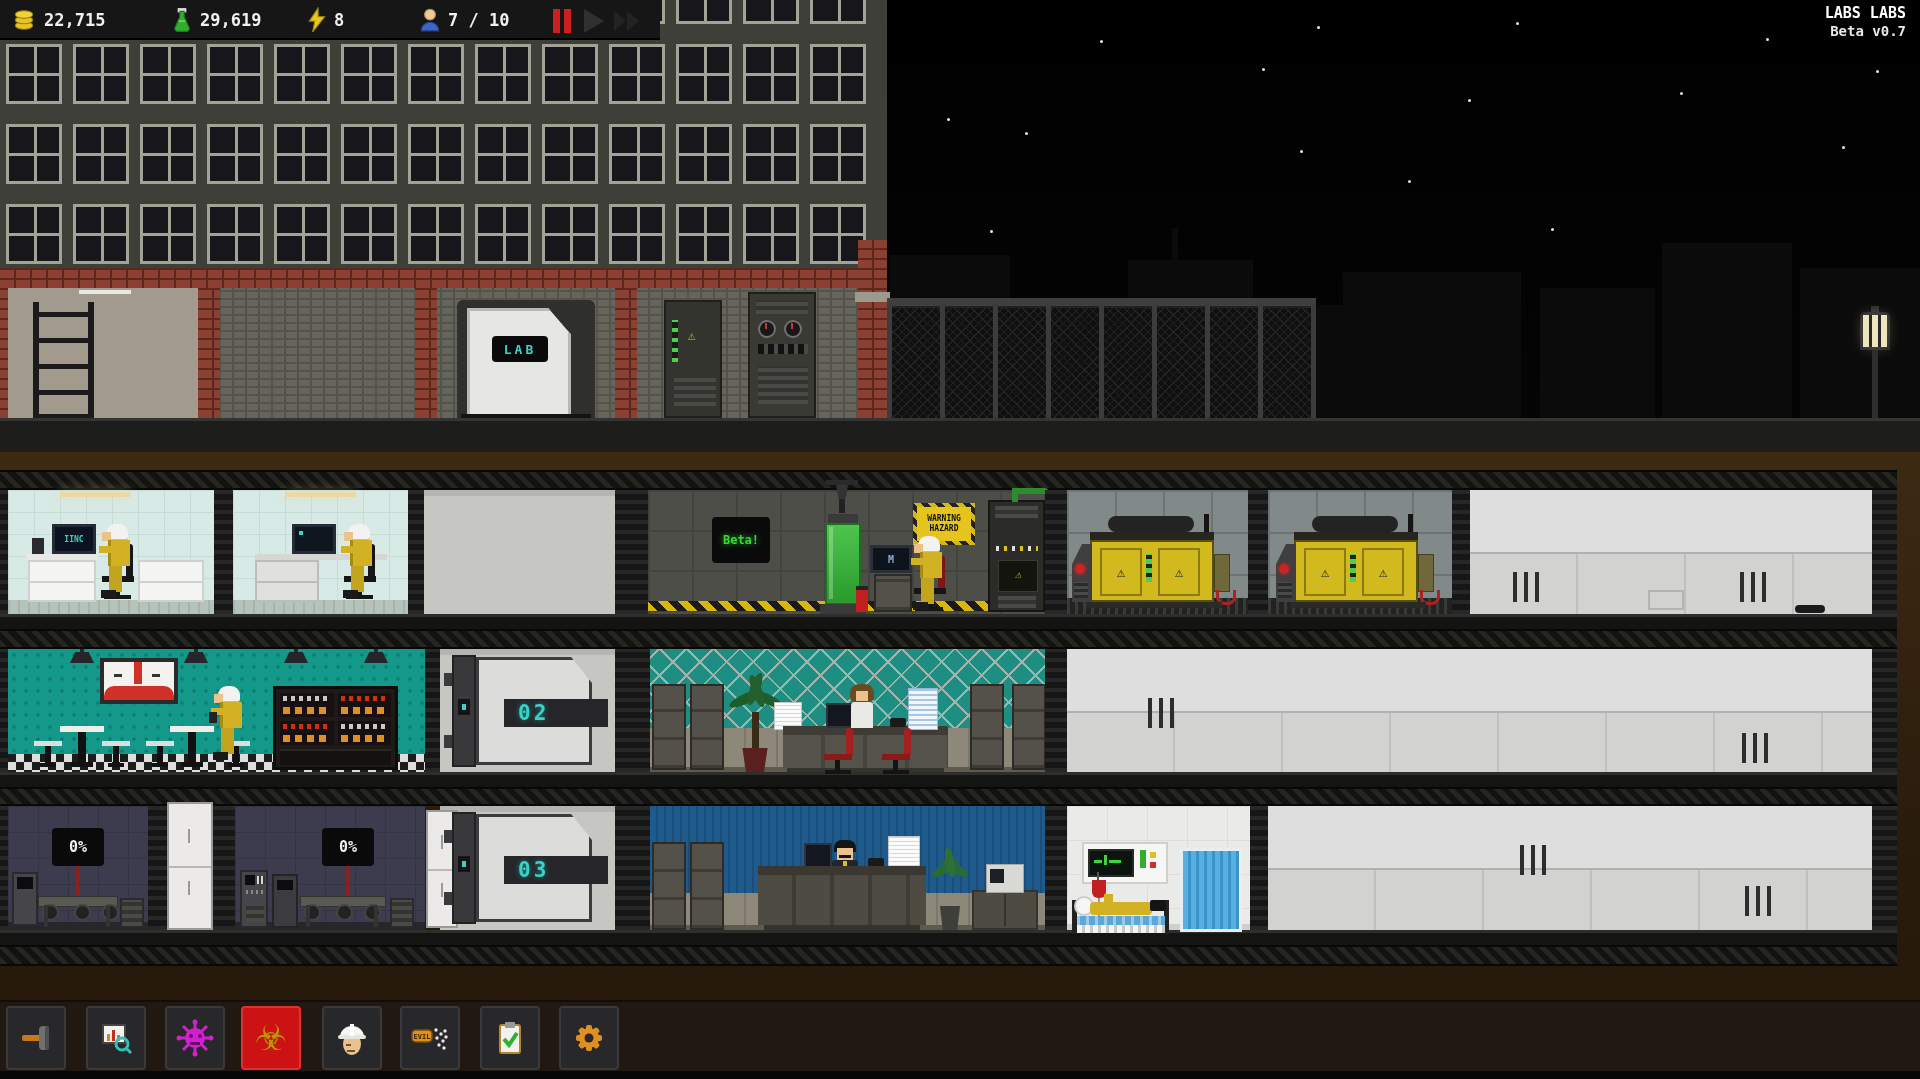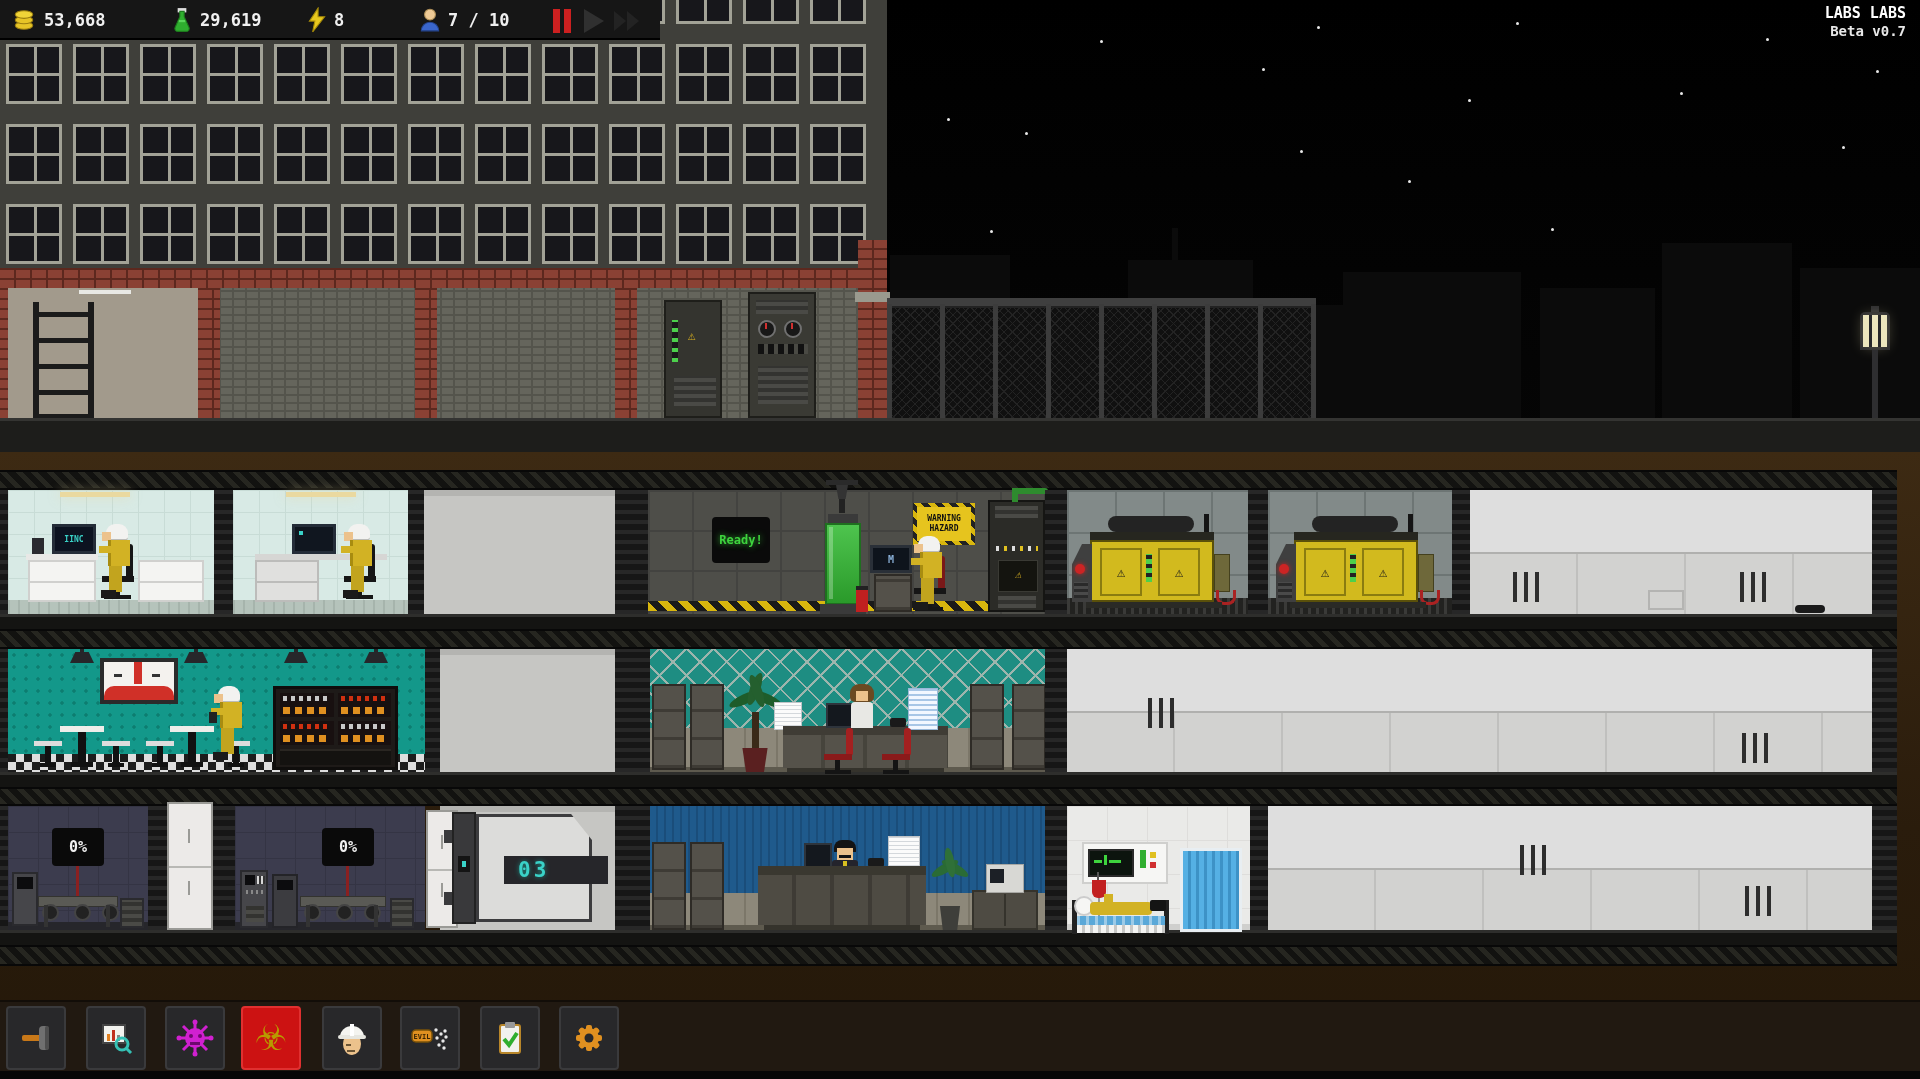--- a/index.html
+++ b/index.html
@@ -306,20 +306,28 @@
       <div style="position:absolute;left:0;top:36px;width:61px;height:5px;background:#1b1b1b;"></div>
       <div style="position:absolute;left:0;top:62px;width:61px;height:5px;background:#1b1b1b;"></div>
       <div style="position:absolute;left:0;top:88px;width:61px;height:5px;background:#1b1b1b;"></div>
       <div style="position:absolute;left:0;top:112px;width:61px;height:5px;background:#1b1b1b;"></div>
     </div>
   <div class="a redbrick" style="left:0;top:288px;width:8px;height:130px;"></div>
   <div class="a redbrick" style="left:198px;top:288px;width:22px;height:130px;"></div>
   <div class="a redbrick" style="left:415px;top:288px;width:22px;height:130px;"></div>
   <div class="a redbrick" style="left:615px;top:288px;width:22px;height:130px;"></div>
 
+  <div class="a" style="left:457px;top:300px;width:138px;height:118px;background:#2f2f2b;border-radius:6px 6px 0 0;">
+    <div class="a" style="left:10px;top:8px;width:104px;height:110px;background:#e6e6e2;border:3px solid #b8b8b4;box-sizing:border-box;
+                clip-path:polygon(0 0,78% 0,100% 24%,100% 100%,0 100%);"></div>
+    <div class="a signdark" style="left:35px;top:36px;width:56px;height:26px;">
+      <span class="txt" style="color:#3ad2c8;font-size:13px;letter-spacing:3px;">LAB</span>
+    </div>
+    <div class="a" style="left:4px;top:114px;width:130px;height:4px;background:#141414;"></div>
+  </div>
 
   <div class="a" style="left:664px;top:300px;width:58px;height:118px;background:#34342f;border:2px solid #1e1e1a;box-sizing:border-box;">
     <div class="a" style="left:6px;top:18px;width:6px;height:42px;background:repeating-linear-gradient(0deg,#4cd04c 0 4px,#1a1a1a 4px 10px);"></div>
     <div class="a" style="left:22px;top:26px;color:#d8b020;font-size:13px;">⚠</div>
     <div class="a slats" style="left:8px;top:74px;width:42px;height:30px;"></div>
   </div>
   <div class="a" style="left:748px;top:292px;width:68px;height:126px;background:#3a3a34;border:2px solid #1e1e1a;box-sizing:border-box;">
     <div class="a slats" style="left:6px;top:6px;width:52px;height:14px;"></div>
     <div class="a" style="left:8px;top:26px;width:14px;height:14px;border-radius:50%;background:#181818;border:2px solid #707070;">
         <i class="a" style="left:5px;top:1px;width:2px;height:6px;background:#d03030;"></i>
@@ -393,21 +401,21 @@
     </div>
   <div class="a" style="left:292px;top:524px;width:44px;height:30px;background:#10161f;border:3px solid #242c38;box-sizing:border-box;">
       <i class="a" style="left:4px;top:4px;width:4px;height:4px;background:#3ad2c8;"></i>
     </div>
 
   <div class="a" style="left:424px;top:490px;width:191px;height:124px;background:#c6c6c3;border-top:6px solid #b4b4b1;box-sizing:border-box;"></div>
 
   <div class="a prodwall" style="left:648px;top:490px;width:397px;height:124px;"></div>
   <div class="a hazstripe" style="left:648px;top:601px;width:340px;height:10px;"></div>
   <div class="a signdark" style="left:712px;top:517px;width:58px;height:46px;">
-    <span style="color:#3ed43e;font-size:12px;font-weight:bold;text-shadow:0 0 6px #2fae2f;">Ready!</span>
+    <span style="color:#3ed43e;font-size:12px;font-weight:bold;text-shadow:0 0 6px #2fae2f;">Beta!</span>
   </div>
   <div class="a" style="left:826px;top:480px;width:32px;height:40px;">
     <i class="a" style="left:0;top:0;width:32px;height:5px;background:#2a2a2a;"></i>
     <i class="a" style="left:10px;top:5px;width:12px;height:14px;background:#333;clip-path:polygon(0 0,100% 0,80% 100%,20% 100%);"></i>
     <i class="a" style="left:13px;top:19px;width:6px;height:14px;background:#222;"></i>
   </div>
   <div class="a" style="left:820px;top:514px;width:46px;height:100px;">
     <i class="a" style="left:8px;top:0;width:30px;height:9px;background:#3a3a3a;"></i>
     <i class="a" style="left:5px;top:9px;width:36px;height:82px;background:linear-gradient(#4ec44e,#2a9a2a);border:2px solid #1f6f1f;box-sizing:border-box;"></i>
     <i class="a" style="left:9px;top:13px;width:4px;height:72px;background:#ffffff44;"></i>
@@ -724,20 +732,31 @@
   <div class="a sepcol" style="left:1045px;top:649px;width:22px;height:123px;"></div>
   <div class="a sepcol" style="left:1872px;top:649px;width:25px;height:123px;"></div>
   <div class="a sepcol" style="left:0;top:806px;width:8px;height:124px;"></div>
   <div class="a sepcol" style="left:148px;top:806px;width:19px;height:124px;"></div>
   <div class="a sepcol" style="left:213px;top:806px;width:22px;height:124px;"></div>
   <div class="a sepcol" style="left:615px;top:806px;width:35px;height:124px;"></div>
   <div class="a sepcol" style="left:1045px;top:806px;width:22px;height:124px;"></div>
   <div class="a sepcol" style="left:1250px;top:806px;width:18px;height:124px;"></div>
   <div class="a sepcol" style="left:1872px;top:806px;width:25px;height:124px;"></div>
 
+  <div class="a evdoor" style="left:444px;top:655px;width:170px;height:112px;">
+    <i class="a" style="left:0;top:18px;width:10px;height:13px;background:#3a3a3c;"></i>
+    <i class="a" style="left:0;top:80px;width:10px;height:13px;background:#3a3a3c;"></i>
+    <i class="a" style="left:8px;top:0;width:24px;height:112px;background:#39393b;border:2px solid #222;box-sizing:border-box;"></i>
+    <i class="a" style="left:14px;top:44px;width:12px;height:16px;background:#141414;"></i>
+      <i class="a" style="left:18px;top:49px;width:4px;height:6px;background:#3ad2c8;"></i>
+    <i class="a" style="left:32px;top:2px;width:116px;height:108px;background:#dcdcda;border:3px solid #3c3c3e;box-sizing:border-box;clip-path:polygon(0 0,82% 0,100% 24%,100% 100%,0 100%);"></i>
+    <div class="a signdark" style="left:60px;top:44px;width:104px;height:28px;border-radius:0;background:#26262a;justify-content:flex-start;padding-left:14px;box-sizing:border-box;">
+      <span class="evlabel">02</span>
+    </div>
+  </div>
   <div class="a evdoor" style="left:444px;top:812px;width:170px;height:112px;">
     <i class="a" style="left:0;top:18px;width:10px;height:13px;background:#3a3a3c;"></i>
     <i class="a" style="left:0;top:80px;width:10px;height:13px;background:#3a3a3c;"></i>
     <i class="a" style="left:8px;top:0;width:24px;height:112px;background:#39393b;border:2px solid #222;box-sizing:border-box;"></i>
     <i class="a" style="left:14px;top:44px;width:12px;height:16px;background:#141414;"></i>
       <i class="a" style="left:18px;top:49px;width:4px;height:6px;background:#3ad2c8;"></i>
     <i class="a" style="left:32px;top:2px;width:116px;height:108px;background:#dcdcda;border:3px solid #3c3c3e;box-sizing:border-box;clip-path:polygon(0 0,82% 0,100% 24%,100% 100%,0 100%);"></i>
     <div class="a signdark" style="left:60px;top:44px;width:104px;height:28px;border-radius:0;background:#26262a;justify-content:flex-start;padding-left:14px;box-sizing:border-box;">
       <span class="evlabel">03</span>
     </div>
@@ -877,21 +896,21 @@
       <circle cx="20" cy="20" r="4.5" fill="#28282a"></circle>
     </svg>
   </div>
 
   <div class="a" style="left:0;top:0;width:660px;height:40px;background:#161616;border-bottom:2px solid #000;box-sizing:border-box;">
     <svg class="a" style="left:12px;top:8px;" width="24" height="24" viewBox="0 0 22 22">
       <ellipse cx="11" cy="16" rx="8" ry="3.5" fill="#e6c427" stroke="#9a7d10"></ellipse>
       <ellipse cx="11" cy="11" rx="8" ry="3.5" fill="#e6c427" stroke="#9a7d10"></ellipse>
       <ellipse cx="11" cy="6" rx="8" ry="3.5" fill="#f0d438" stroke="#9a7d10"></ellipse>
     </svg>
-    <span class="a txt" style="left:44px;top:10px;font-size:17px;">53,668</span>
+    <span class="a txt" style="left:44px;top:10px;font-size:17px;">22,715</span>
     <svg class="a" style="left:170px;top:7px;" width="24" height="26" viewBox="0 0 22 24">
       <rect x="7" y="1" width="8" height="4" fill="#dddddd"></rect>
       <path d="M9 4 h4 v5 l4.5 10 a2.5 2.5 0 0 1 -2.4 3.5 H7 a2.5 2.5 0 0 1 -2.4 -3.5 L9 9 z" fill="#2fae2f" stroke="#1d7a1d"></path>
       <rect x="8" y="12" width="6" height="2" fill="#5ad65a"></rect>
     </svg>
     <span class="a txt" style="left:200px;top:10px;font-size:17px;">29,619</span>
     <svg class="a" style="left:306px;top:7px;" width="22" height="26" viewBox="0 0 20 24">
       <polygon points="11,1 3,13 8,13 6,23 17,9 11,9" fill="#e8c81e" stroke="#a88c08"></polygon>
     </svg>
     <span class="a txt" style="left:334px;top:10px;font-size:17px;">8</span>

